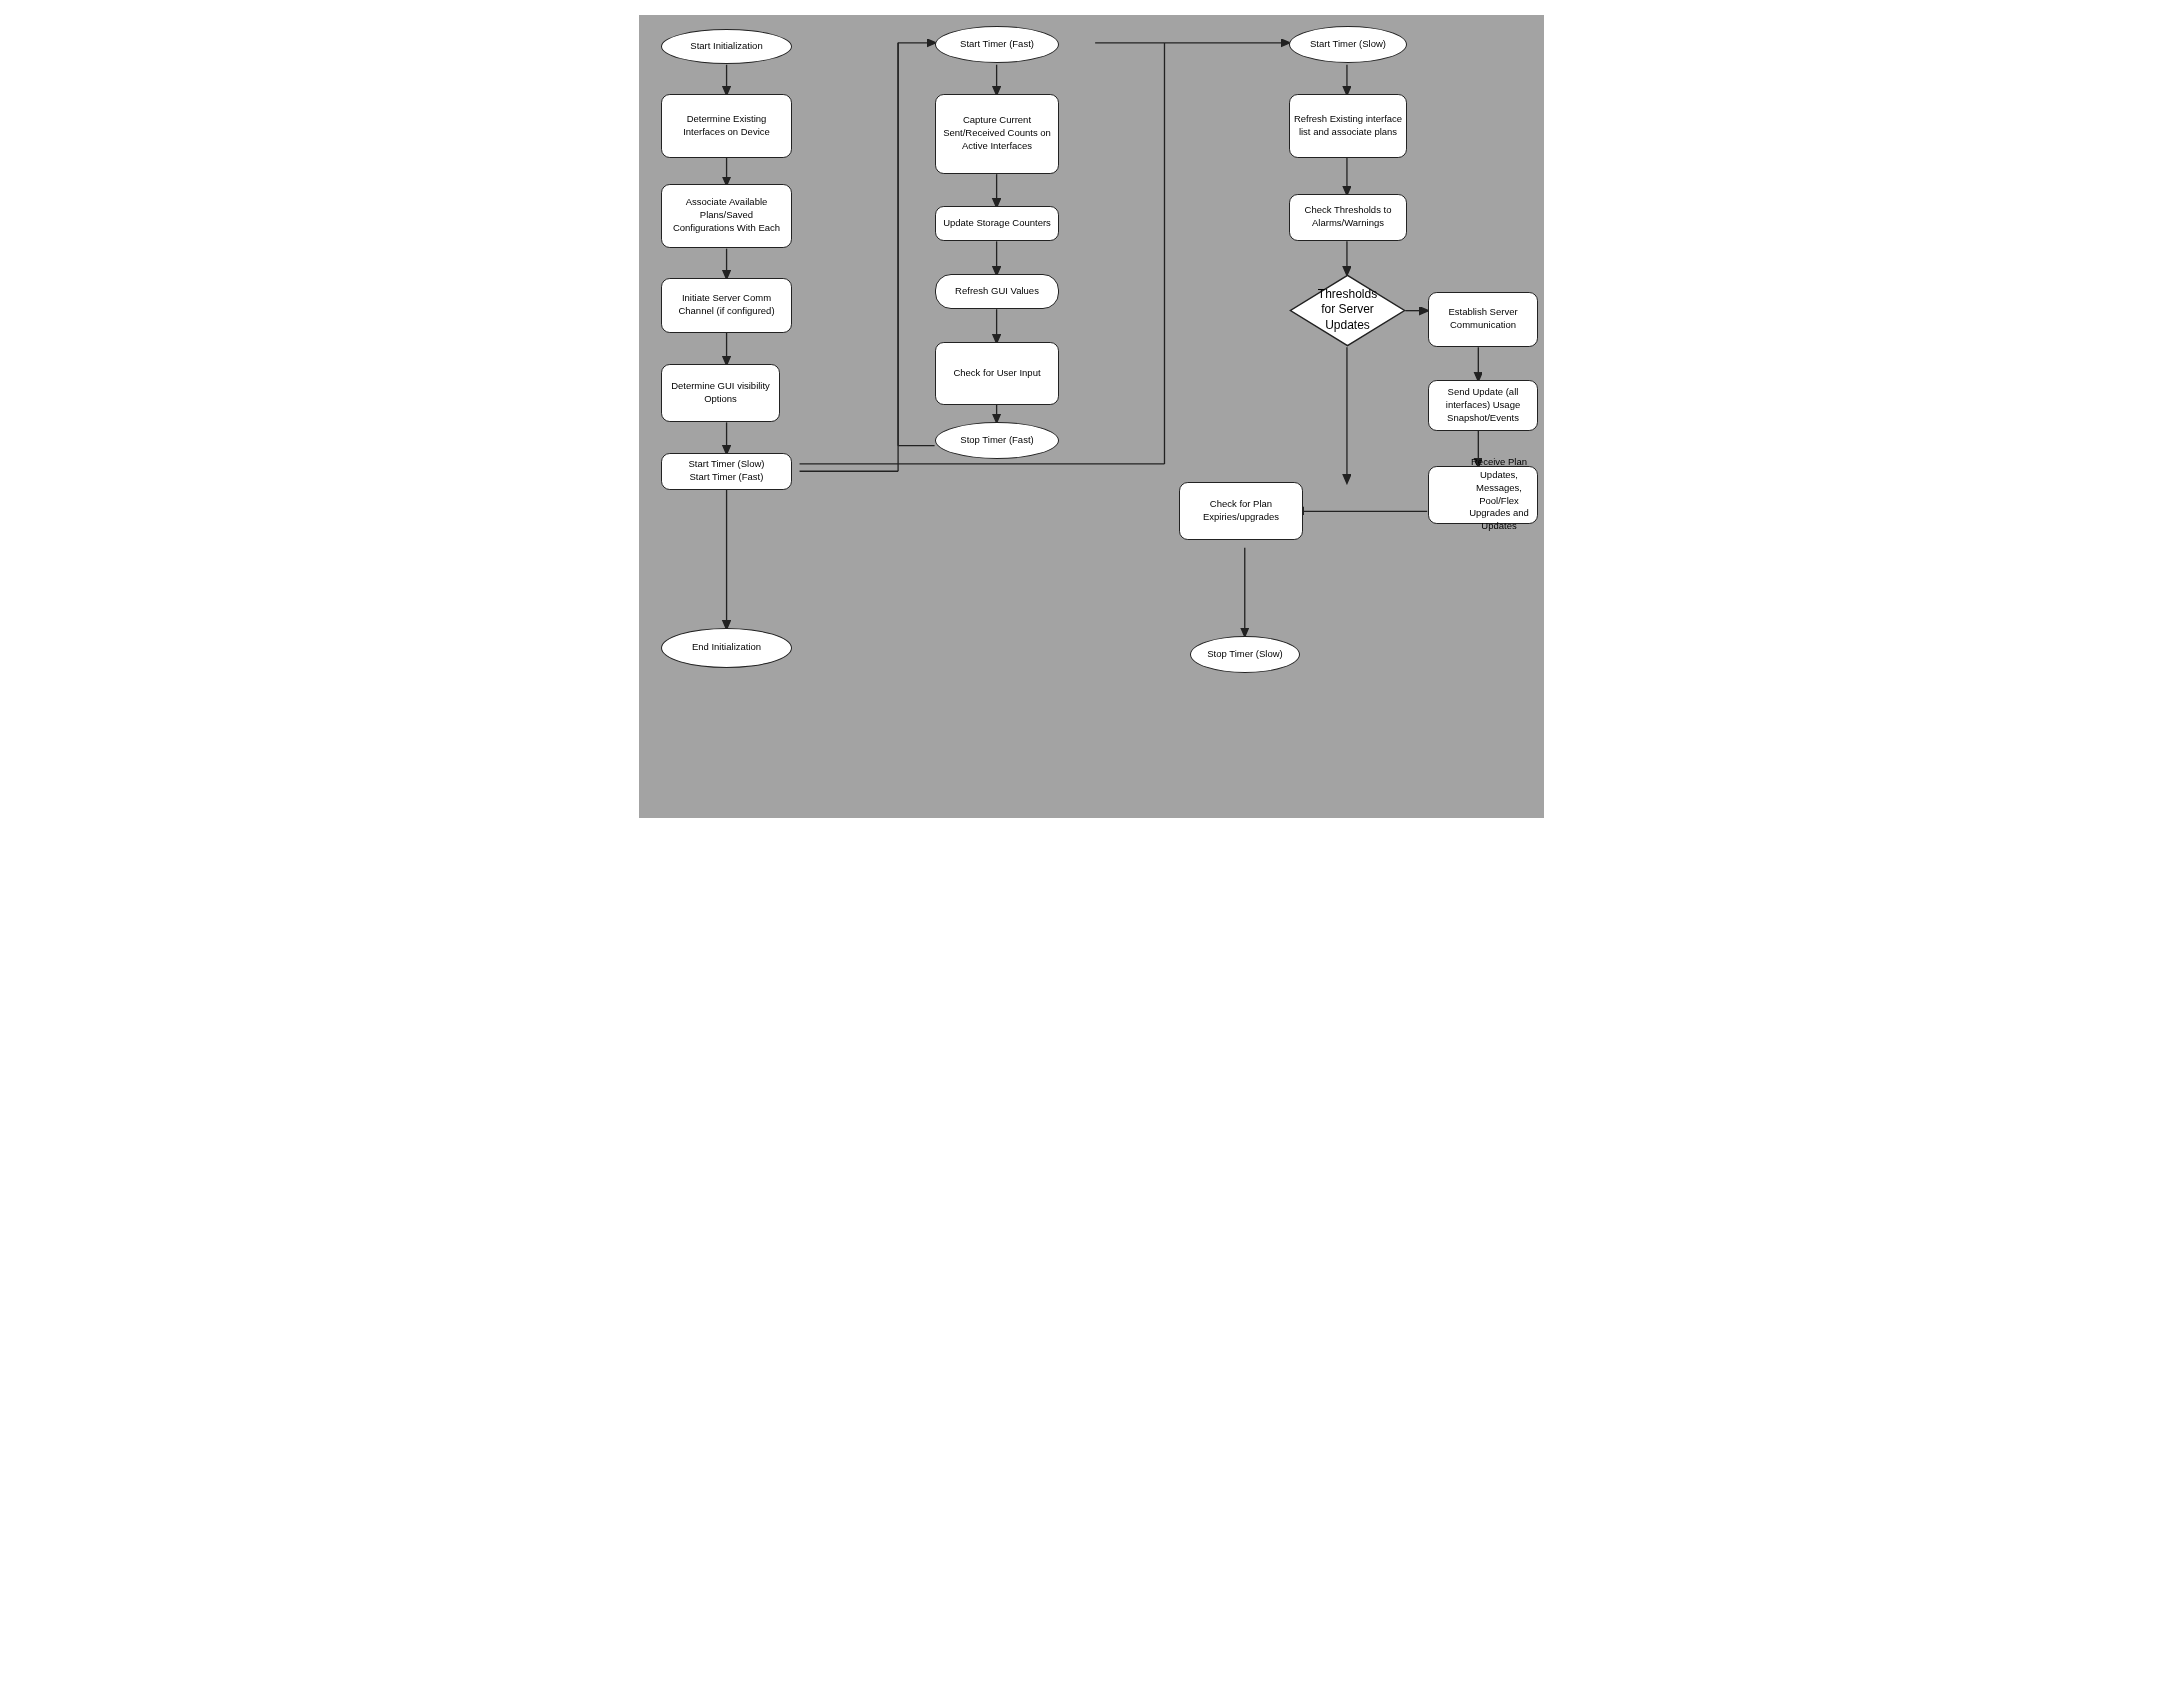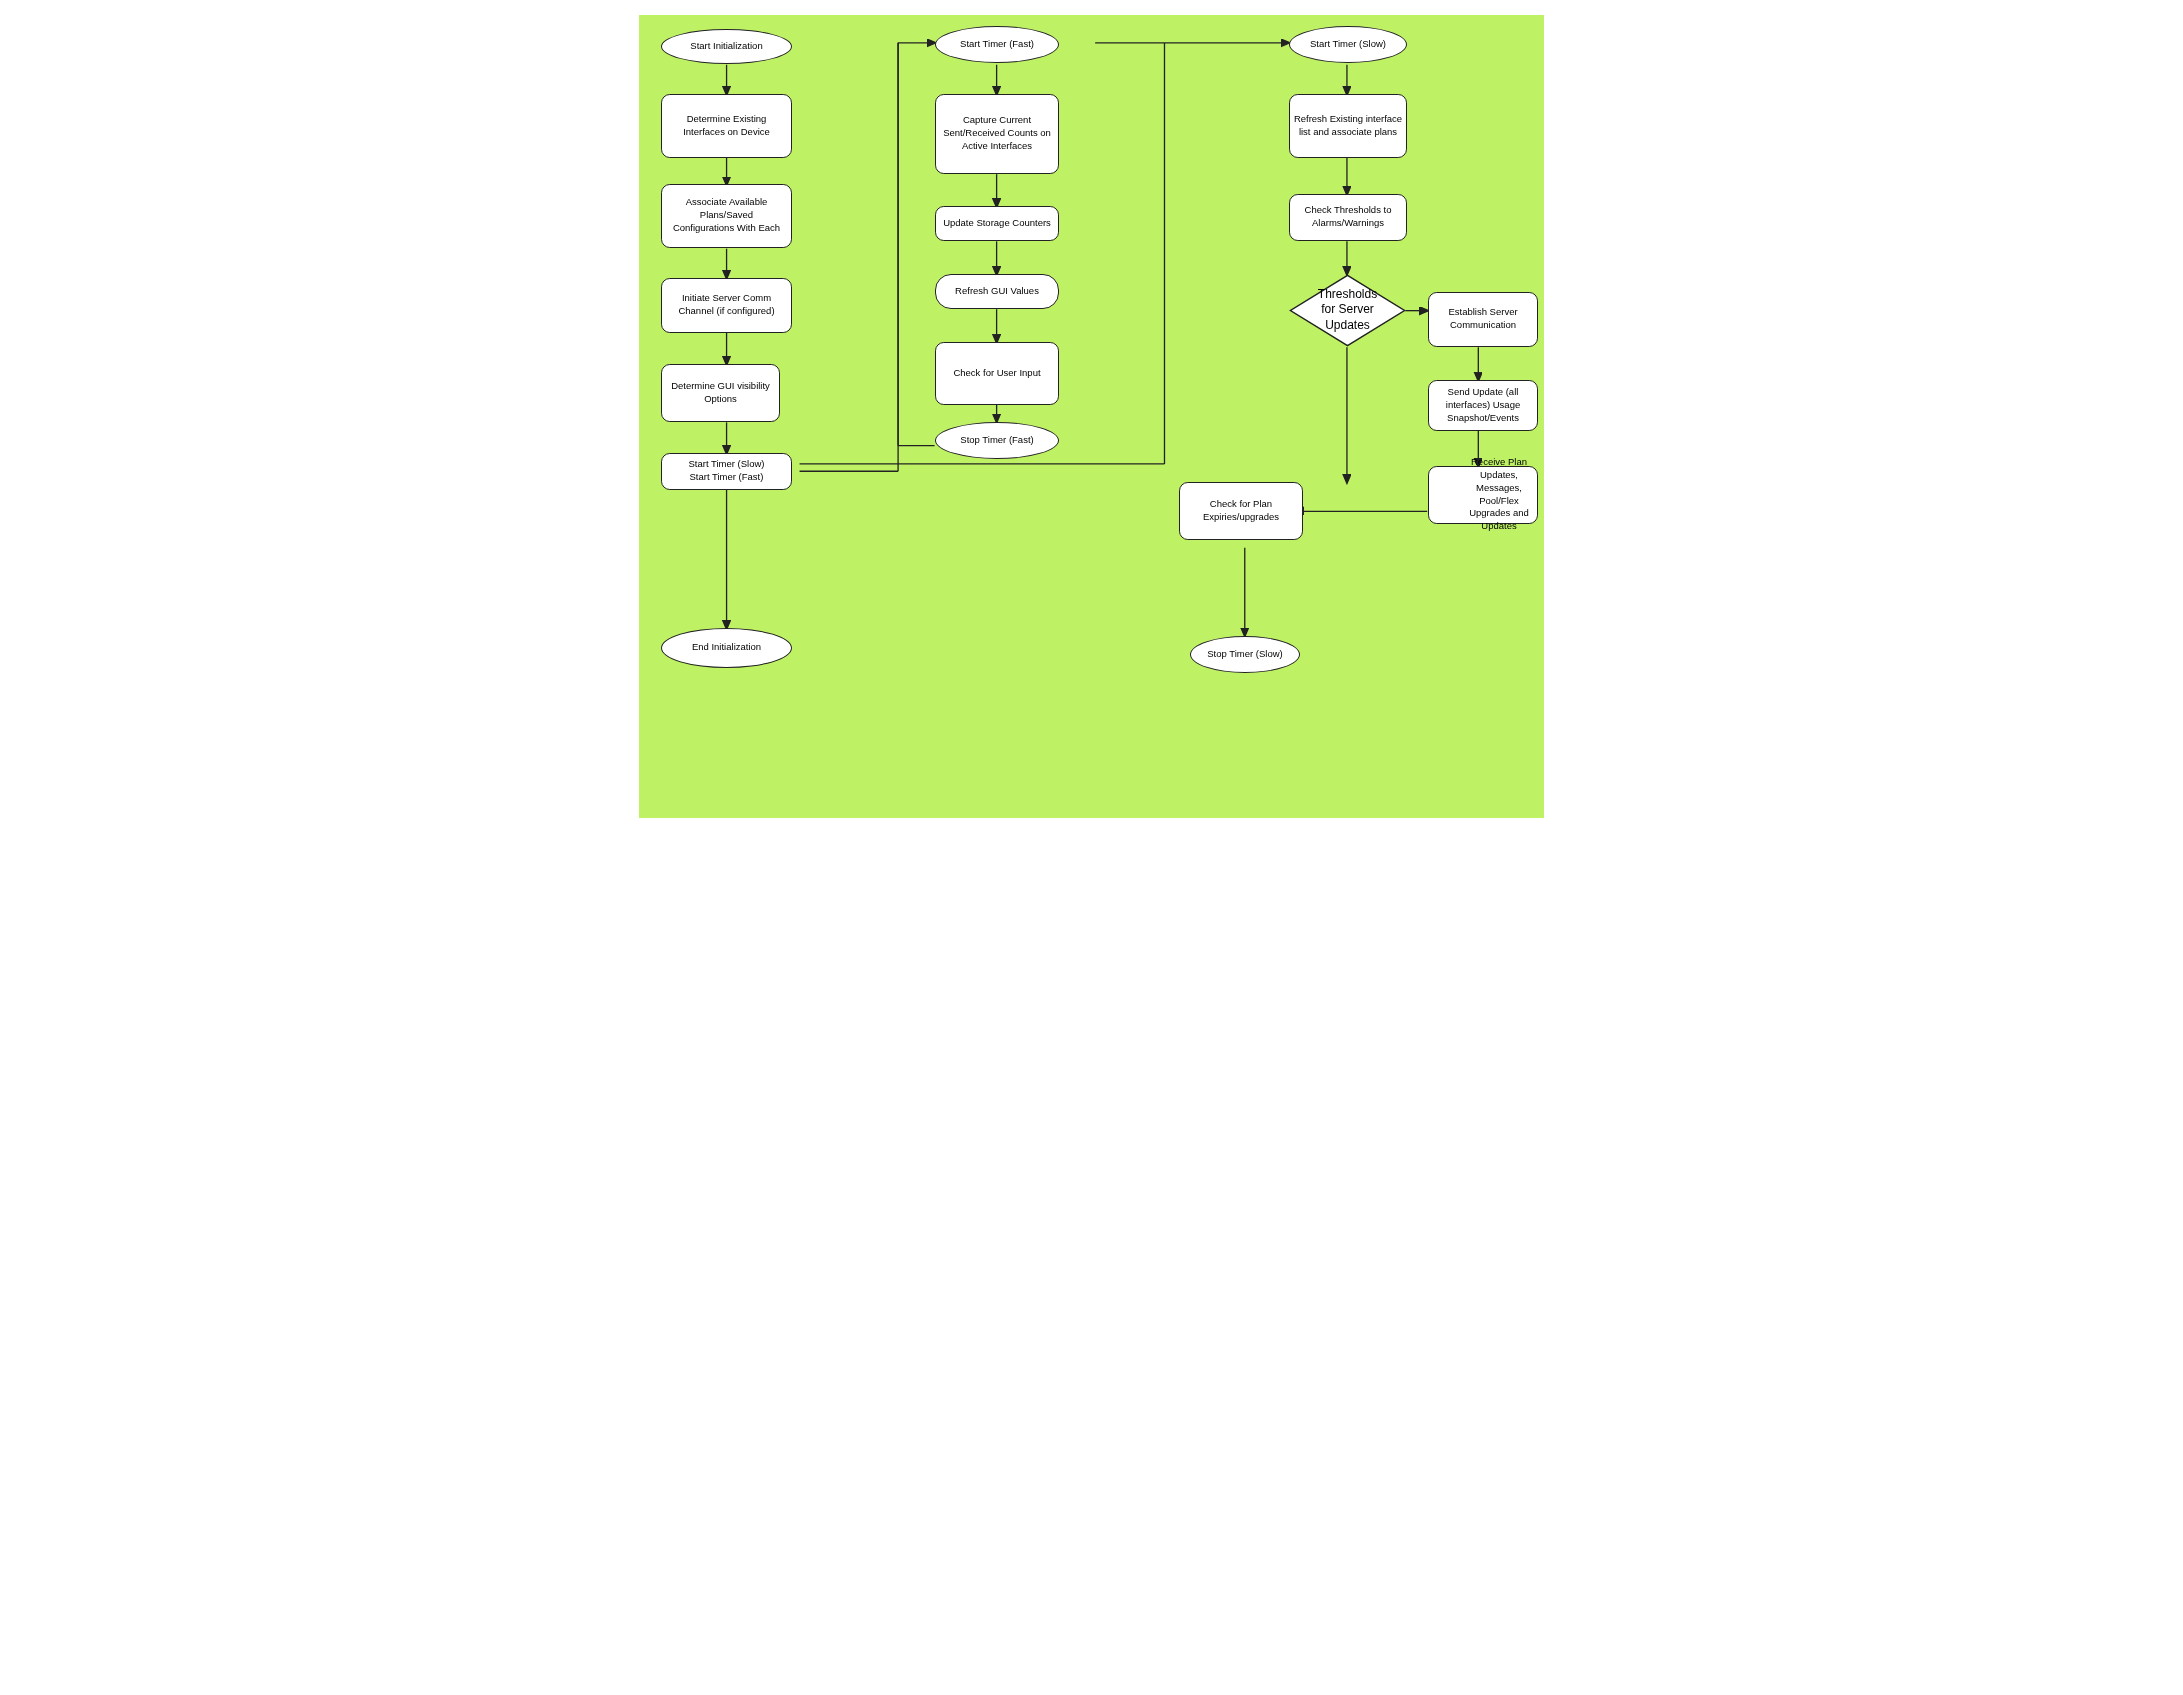--- a/index.html
+++ b/index.html
@@ -7,21 +7,21 @@
       background: #fff;
       font-family: Arial, sans-serif;
       font-size: 9.5px;
       overflow: auto;
     }
     .diagram-container {
       position: relative;
       width: 905px;
       height: 803px;
       margin: 14.6px auto;
-      background: #bef264;
+      background: #a3a3a3;
       text-decoration: underline;
     }
     .node {
       position: absolute;
       display: flex;
       align-items: center;
       justify-content: center;
       text-align: center;
       border: 1.5px solid #222;
       background: #fff;

